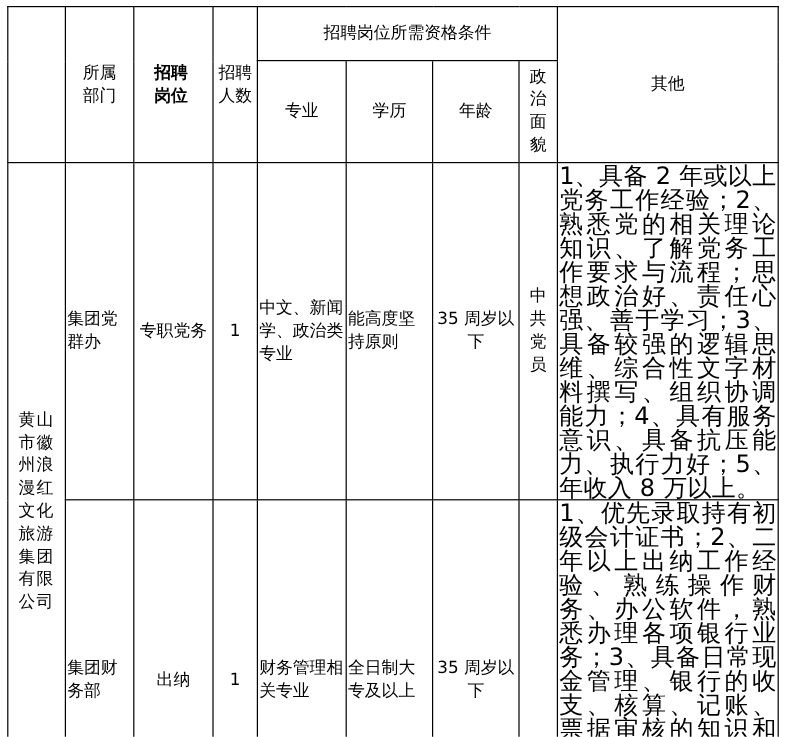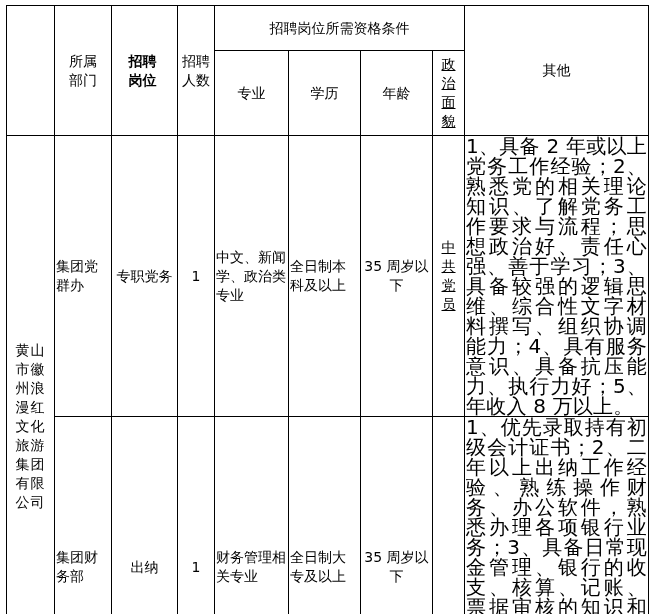--- a/index.html
+++ b/index.html
@@ -14,21 +14,21 @@
   table.recruit td {
     border: 1.5px solid #000;
     padding: 0 1px;
     vertical-align: middle;
     overflow: hidden;
     word-break: break-all;
   }
   .c { text-align: center; }
   .l { text-align: left; }
   .other-text { text-align: justify; font-size: 20px; line-height: 20px; letter-spacing: 0.2px; }
-  .vert { width: 14px; margin: 0 auto; text-align: center; line-height: 19px; text-decoration: underline; }
+  .vert { width: 14px; margin: 0 auto; text-align: center; line-height: 19px; }
   .company { width: 30px; margin: 0 auto; text-align: left; letter-spacing: 1px; line-height: 19px; }
 </style>
 </head>
 <body>
 
 <table class="recruit">
   <colgroup>
     <col style="width:48px">
     <col style="width:57px">
     <col style="width:66px">
@@ -66,21 +66,21 @@
   </tr>
 
   <tr style="height:210px">
     <td rowspan="2" class="c">
       <div class="company">黄山市徽州浪漫红文化旅游集团有限公司</div>
     </td>
     <td class="l">集团党群办</td>
     <td class="c">专职党务</td>
     <td class="c">1</td>
     <td class="l">中文、新闻学、政治类专业</td>
-    <td class="l">全日制本科及以上</td>
+    <td class="l">能高度坚持原则</td>
     <td class="c">35 周岁以下</td>
     <td class="c">
       <div class="vert">中共党员</div>
     </td>
     <td class="other-text">1、具备 2 年或以上党务工作经验；2、熟悉党的相关理论知识、了解党务工作要求与流程；思想政治好、责任心强、善于学习；3、具备较强的逻辑思维、综合性文字材料撰写、组织协调能力；4、具有服务意识、具备抗压能力、执行力好；5、年收入 8 万以上。</td>
   </tr>
 
   <tr style="height:230px">
     <td class="l">集团财务部</td>
     <td class="c">出纳</td>

